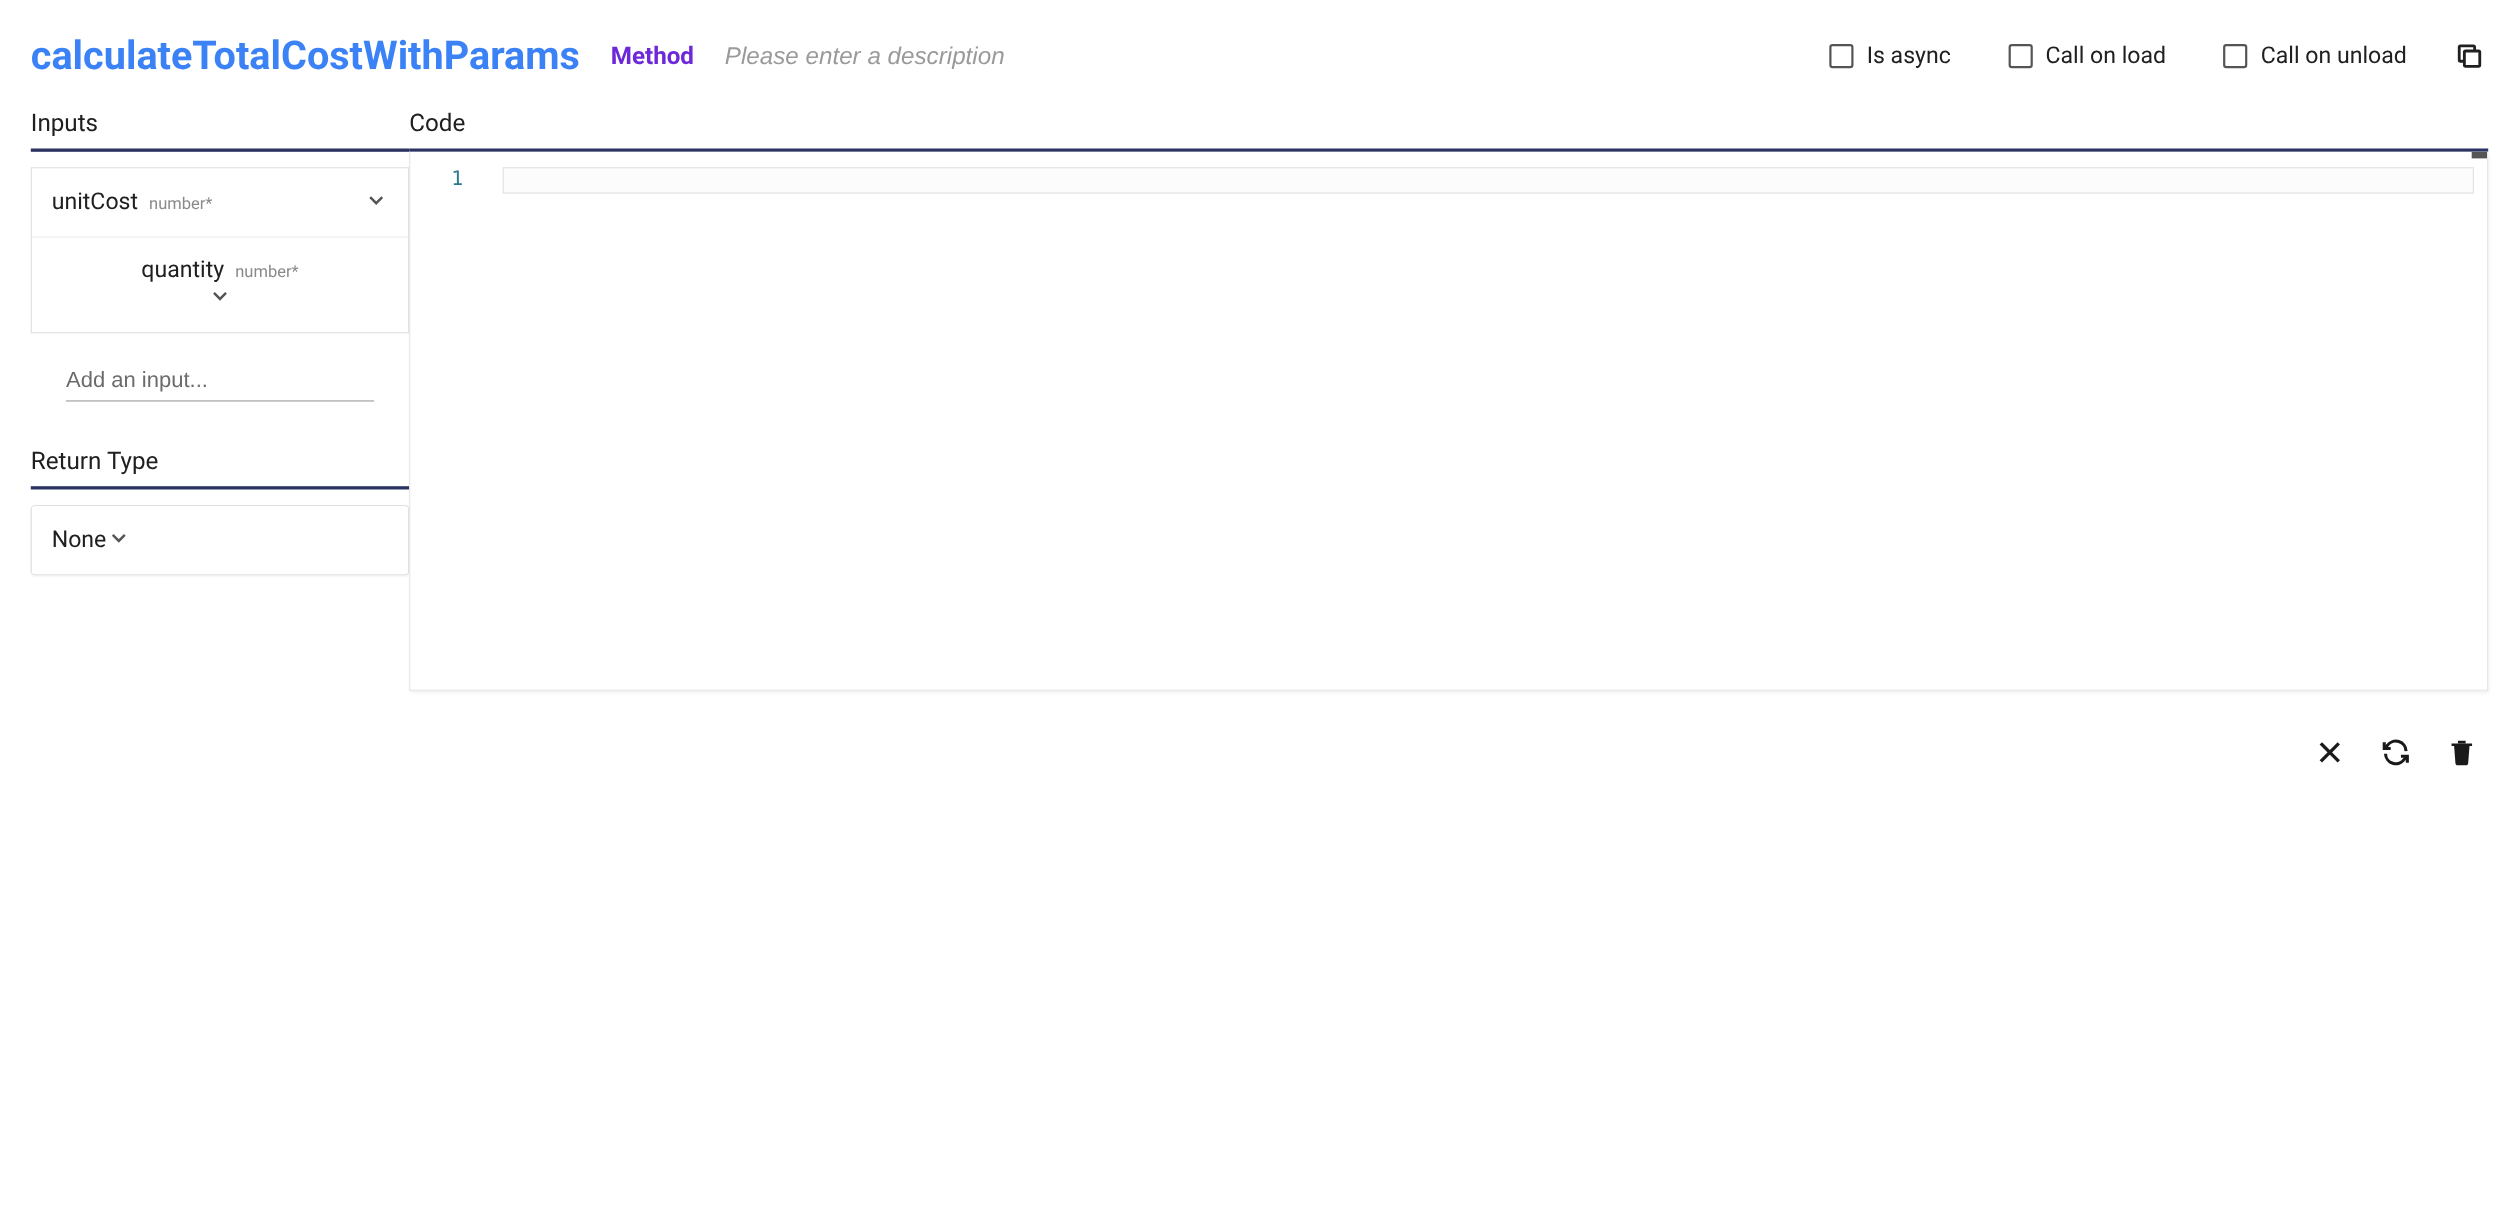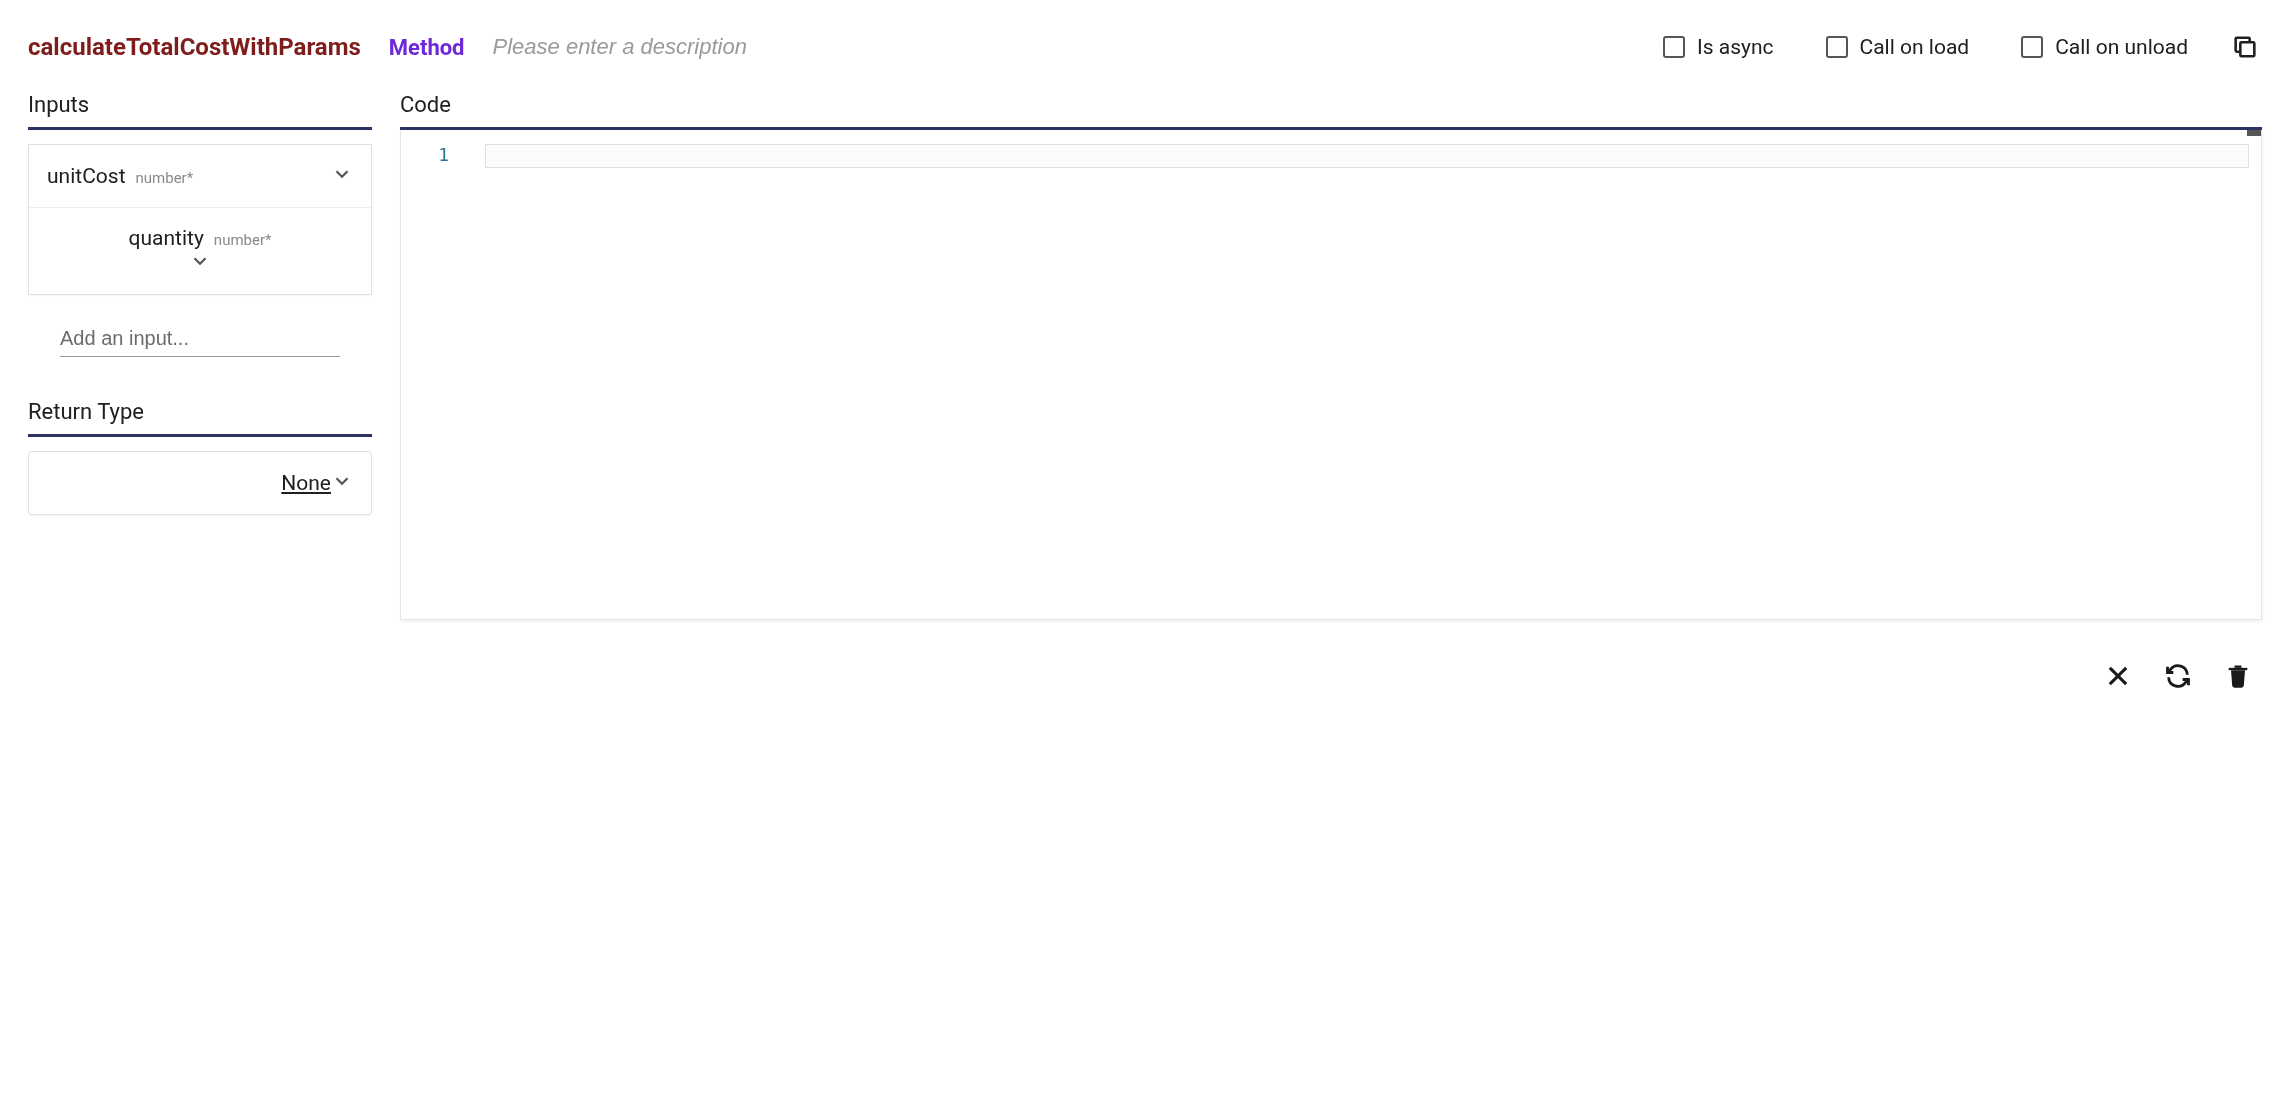--- a/index.html
+++ b/index.html
@@ -16,23 +16,23 @@
   }
   
   .topbar {
     display: flex;
     align-items: center;
     gap: 28px;
     padding-bottom: 28px;
     flex-wrap: nowrap;
   }
   .method-name {
-    font-size: 24px;
+    font-size: 36px;
     font-weight: 700;
-    color: #7f1d1d;
+    color: #3b82f6;
     white-space: nowrap;
   }
   .method-label {
     font-size: 22px;
     color: #6d28d9;
     font-weight: 700;
     white-space: nowrap;
   }
   .desc-input {
     font-size: 22px;
@@ -77,21 +77,20 @@
     justify-content: center;
     cursor: pointer;
     color: #202020;
     margin-left: 6px;
   }
   .copy-btn svg { width: 28px; height: 28px; }
 
   
   .body {
     display: flex;
-    gap: 28px;
     align-items: flex-start;
   }
   .left-col {
     width: 344px;
     flex: 0 0 344px;
   }
   .right-col {
     flex: 1 1 auto;
     min-width: 0;
   }
@@ -145,24 +144,23 @@
   .return-card {
     border: 1px solid #e0e0e0;
     border-radius: 4px;
     background:#fff;
     margin-top: 14px;
     box-shadow: 0 1px 2px rgba(0,0,0,0.04);
   }
   .return-row {
     display:flex;
     align-items:center;
-    justify-content: flex-end;
+    justify-content: flex-start;
     padding: 18px 18px;
     cursor:pointer;
-    text-decoration:underline;
   }
   .return-row span:first-child { font-size:21px; }
 
   
   .code-title {
     font-size: 22px;
     font-weight: 400;
     padding-bottom: 10px;
     border-bottom: 3px solid #2b3362;
   }

